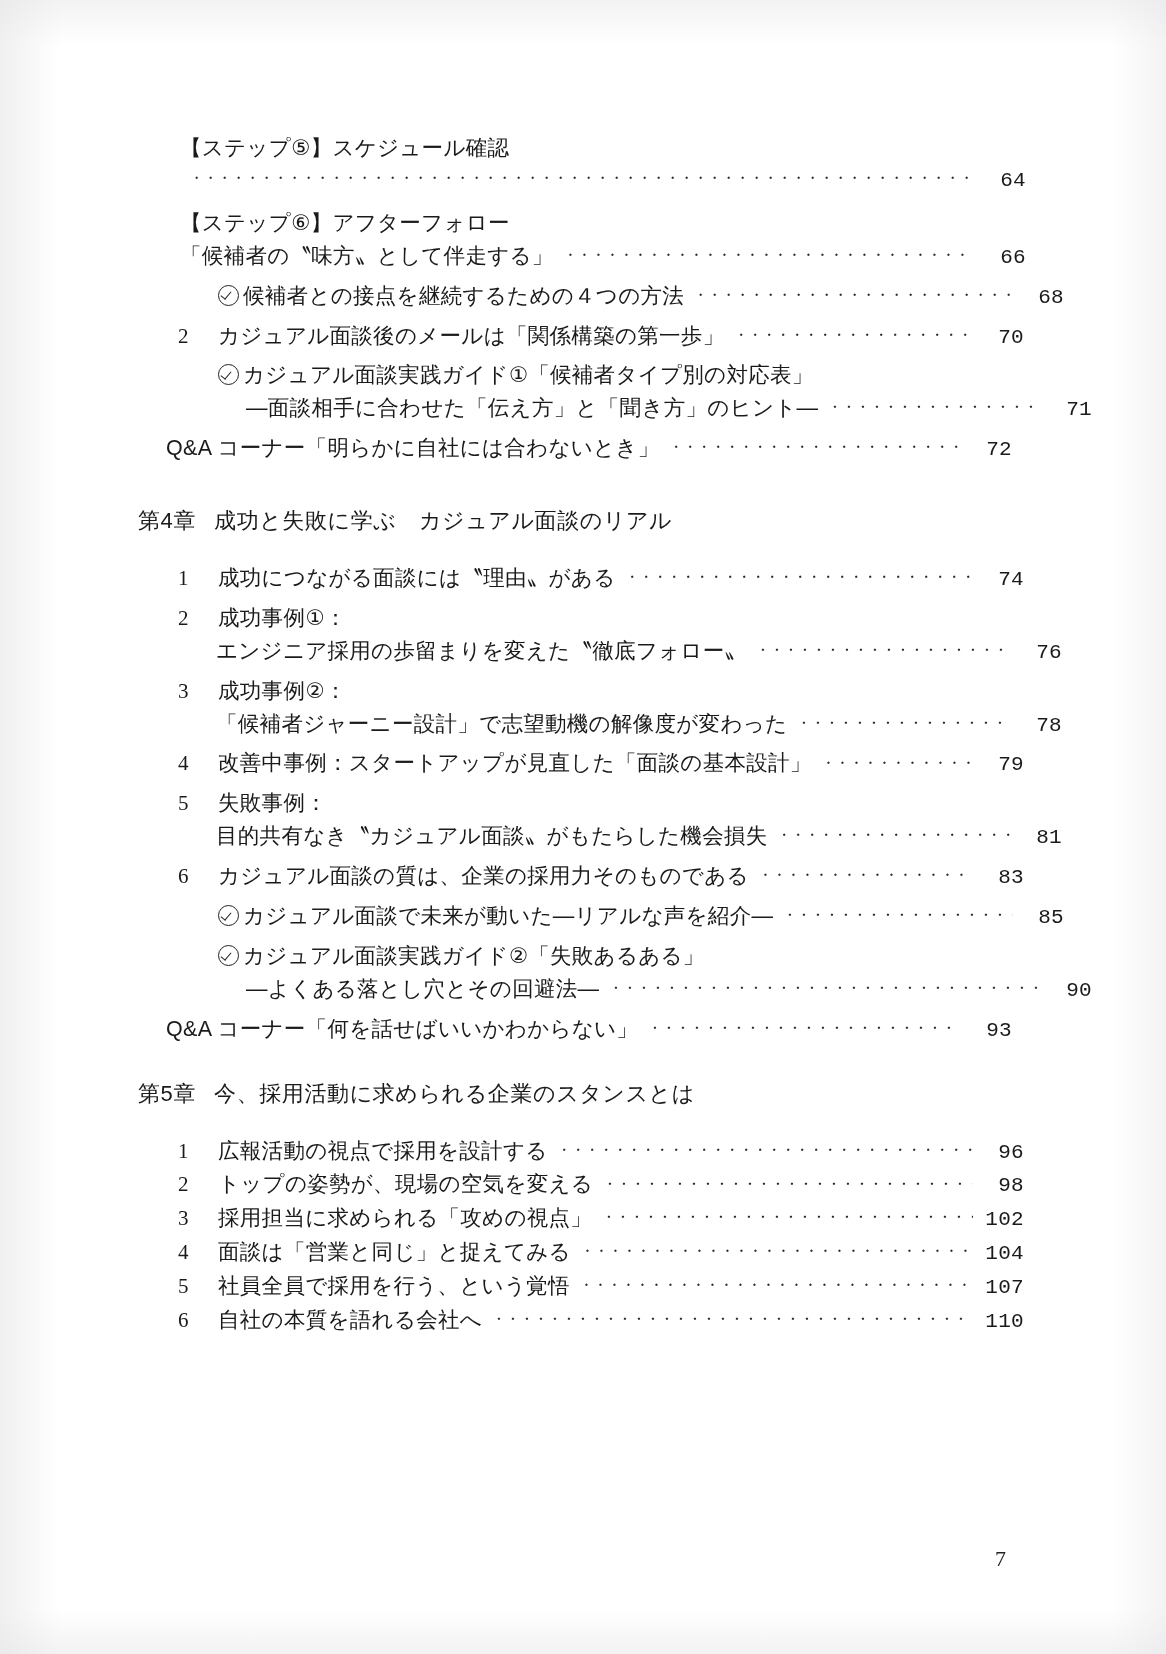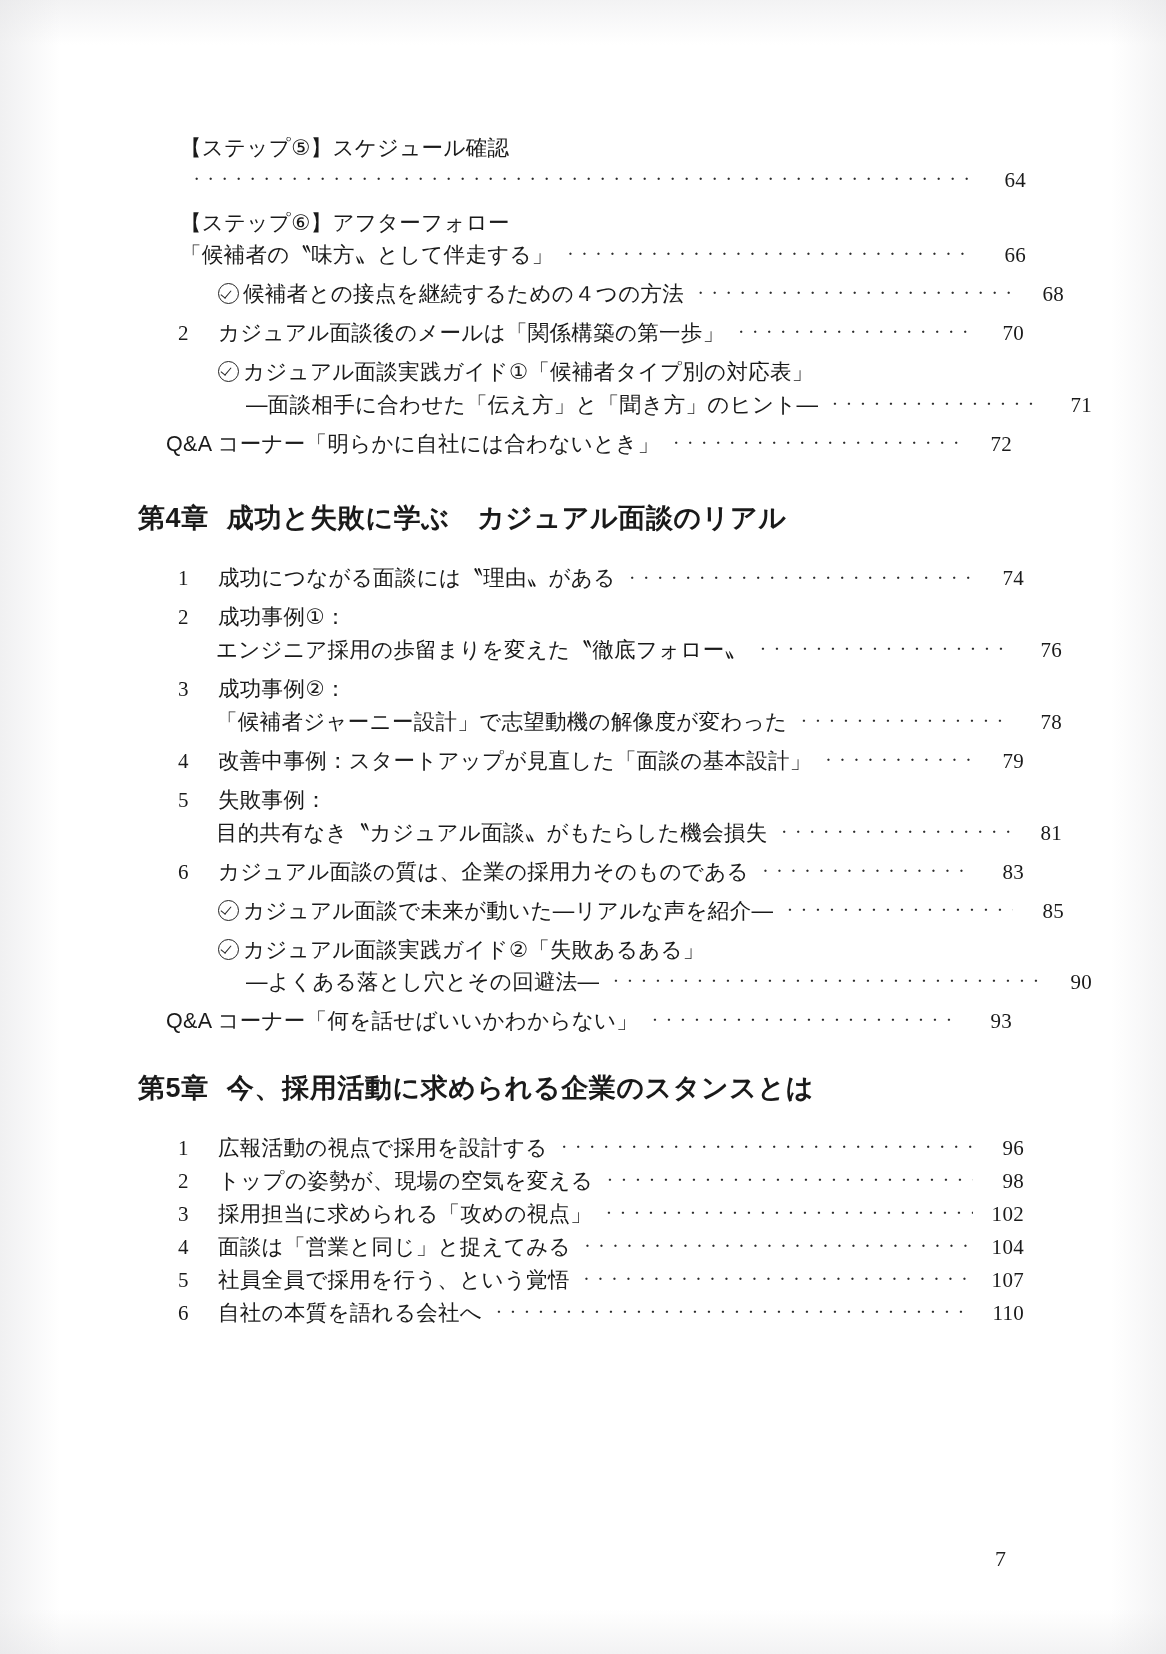--- a/index.html
+++ b/index.html
@@ -67,21 +67,21 @@
     letter-spacing: -1px;
     color: #2b2b2b;
     line-height: 1;
     white-space: nowrap;
   }
   .pageno {
     flex: 0 0 auto;
     text-align: right;
     min-width: 44px;
     font-size: 21px;
-    font-family: Liberation Serif, serif;
+    font-family: Liberation Mono, monospace;
   }
 
   
   .lvl-step   { padding-left: 42px; }
   .lvl-stepq  { padding-left: 42px; }
   .lvl-check  { padding-left: 80px; }
   .lvl-check2 { padding-left: 108px; justify-content: flex-end; }
   .lvl-num    { padding-left: 40px; }
   .lvl-sub    { padding-left: 78px; }
   .lvl-qa     { padding-left: 28px; }
@@ -109,22 +109,22 @@
     left: 4px;
     top: 3.5px;
     width: 5px;
     height: 9px;
     border-right: 1.4px solid #222;
     border-bottom: 1.4px solid #222;
     transform: rotate(40deg);
   }
 
   .chapter {
-    font-size: 27px;
-    font-weight: bold;
+    font-size: 22px;
+    font-weight: normal;
     letter-spacing: 0.6px;
     white-space: nowrap;
   }
   .chapter .ch-label { margin-right: 18px; }
   .chapter .ch-title { }
 
   .gap-sm  { height: 10px; }
   .gap-md  { height: 26px; }
   .gap-ch  { height: 40px; }
   .gap-ch2 { height: 32px; }

